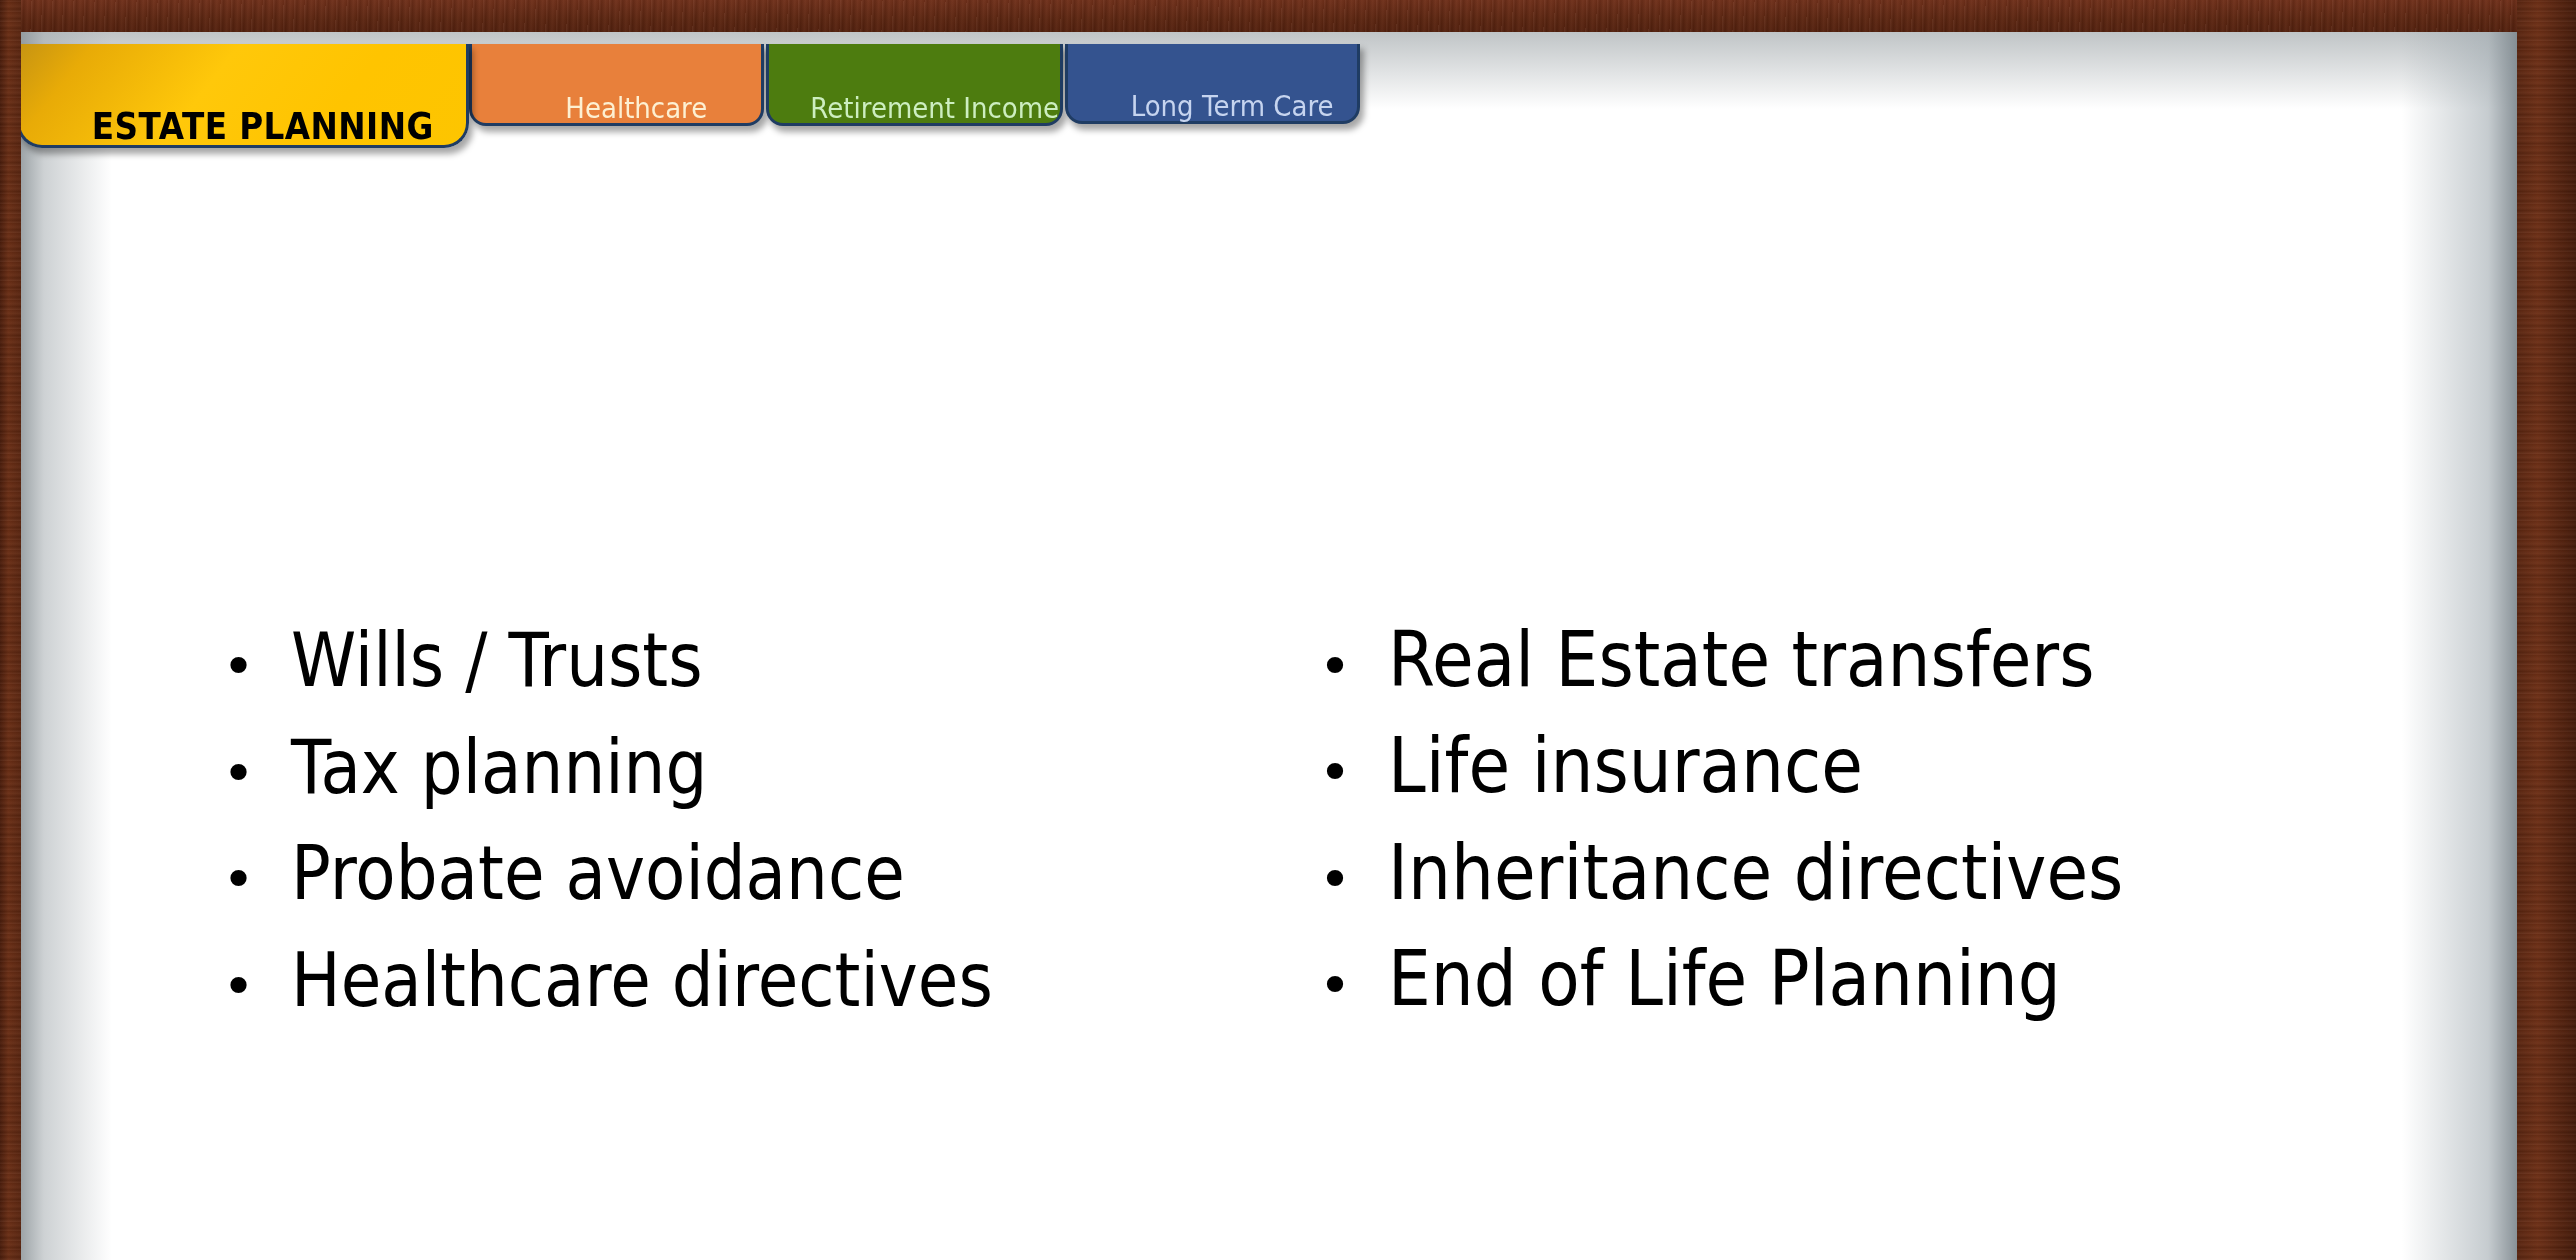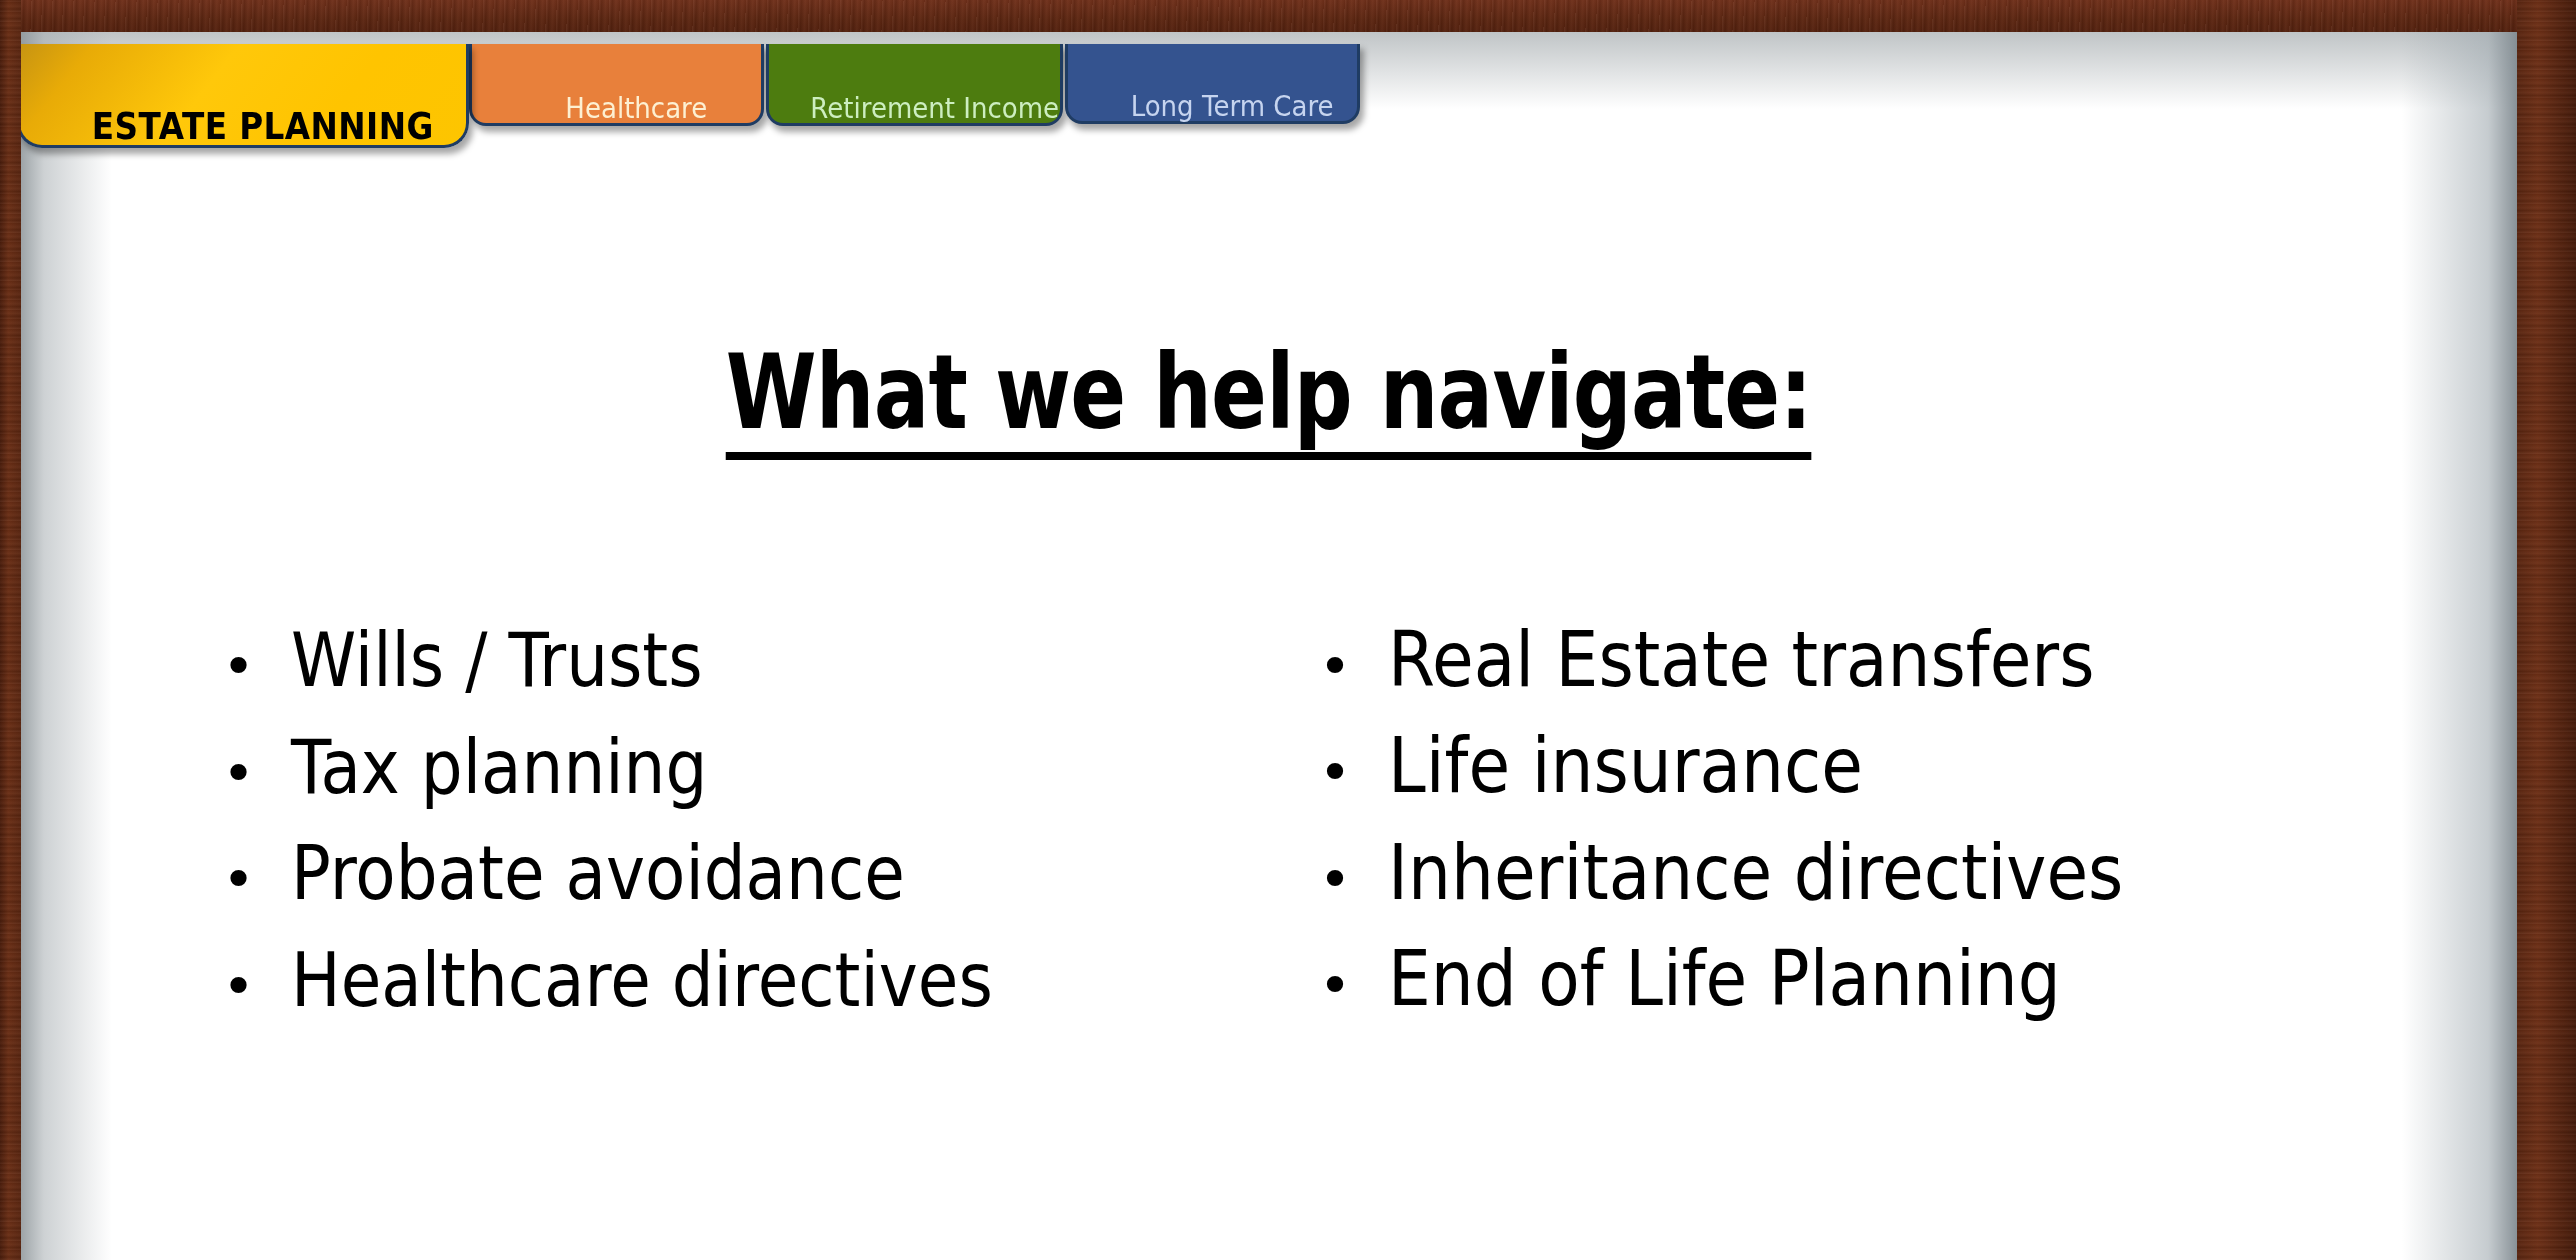--- a/index.html
+++ b/index.html
@@ -261,23 +261,20 @@
         <span class="tab-label">Healthcare</span>
       </div>
       <div class="tab" id="tab-retirement-income">
         <span class="tab-label">Retirement Income</span>
       </div>
       <div class="tab" id="tab-long-term-care">
         <span class="tab-label">Long Term Care</span>
       </div>
     </div>
 
-    <div id="slide-title">
-      <span class="title-text">What we help navigate:</span>
-    </div>
 
     <div id="bullet-columns">
 
       <div class="bullet-column" id="bullet-column-left">
         <div class="bullet-item">
           <span class="bullet-dot">•</span>
           <span class="bullet-text">Wills / Trusts</span>
         </div>
         <div class="bullet-item">
           <span class="bullet-dot">•</span>

